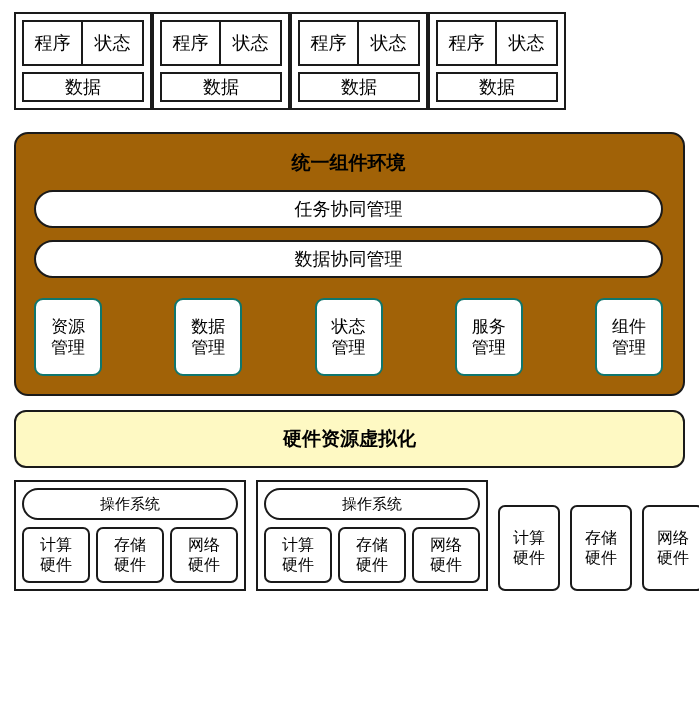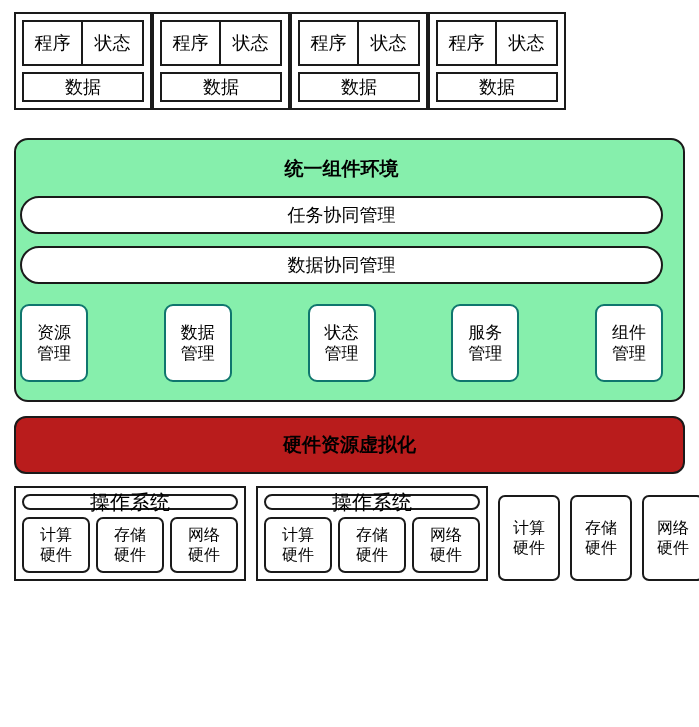--- a/index.html
+++ b/index.html
@@ -64,26 +64,26 @@
     box-sizing: border-box;
     display: flex;
     align-items: center;
     justify-content: center;
     font-size: 18px;
     background: #ffffff;
   }
 
   
   .uce {
-    margin: 28px 14px 0 14px;
+    margin: 22px 14px 0 14px;
     border: 2px solid #1a1a1a;
     border-radius: 14px;
     box-sizing: border-box;
-    background: #86efac;
-    padding: 14px 20px 18px 4px;
+    background: #a16207;
+    padding: 14px 20px 18px 18px;
   }
   .uce-title {
     text-align: center;
     font-size: 19px;
     font-weight: bold;
     margin: 2px 0 14px 0;
   }
   .pill {
     height: 38px;
     border: 2px solid #1a1a1a;
@@ -124,45 +124,45 @@
     margin: 14px 14px 0 14px;
     height: 58px;
     border: 2px solid #1a1a1a;
     border-radius: 12px;
     box-sizing: border-box;
     display: flex;
     align-items: center;
     justify-content: center;
     font-size: 19px;
     font-weight: bold;
-    background: #b91c1c;
+    background: #fef9c3;
   }
 
   
   .bottom {
     margin: 12px 14px 0 14px;
     display: flex;
     align-items: flex-end;
     gap: 10px;
   }
   .host {
     border: 2px solid #1a1a1a;
     box-sizing: border-box;
     background: #ffffff;
     padding: 6px;
   }
   .os-bar {
-    height: 16px;
+    height: 32px;
     border: 2px solid #1a1a1a;
     border-radius: 17px;
     box-sizing: border-box;
     display: flex;
     align-items: center;
     justify-content: center;
-    font-size: 20px;
+    font-size: 15px;
     background: #ffffff;
     margin-bottom: 7px;
   }
   .hw-row {
     display: flex;
     gap: 6px;
   }
   .hw-box {
     width: 68px;
     height: 56px;

